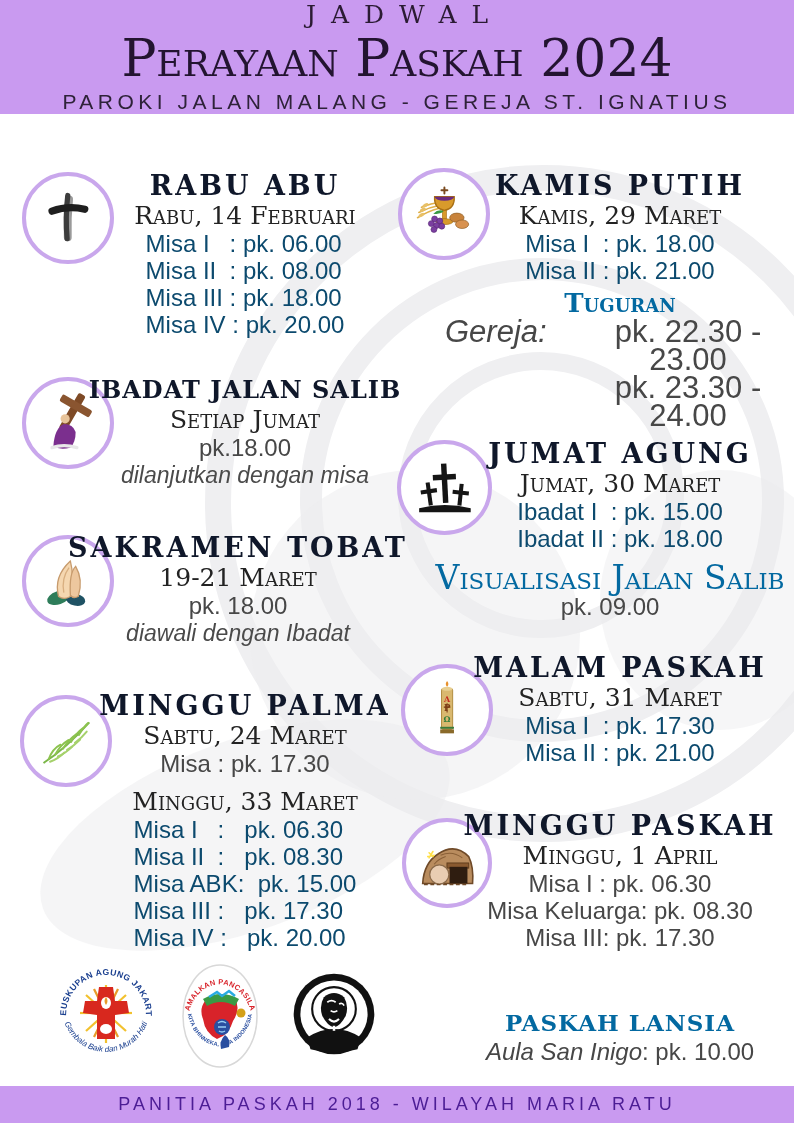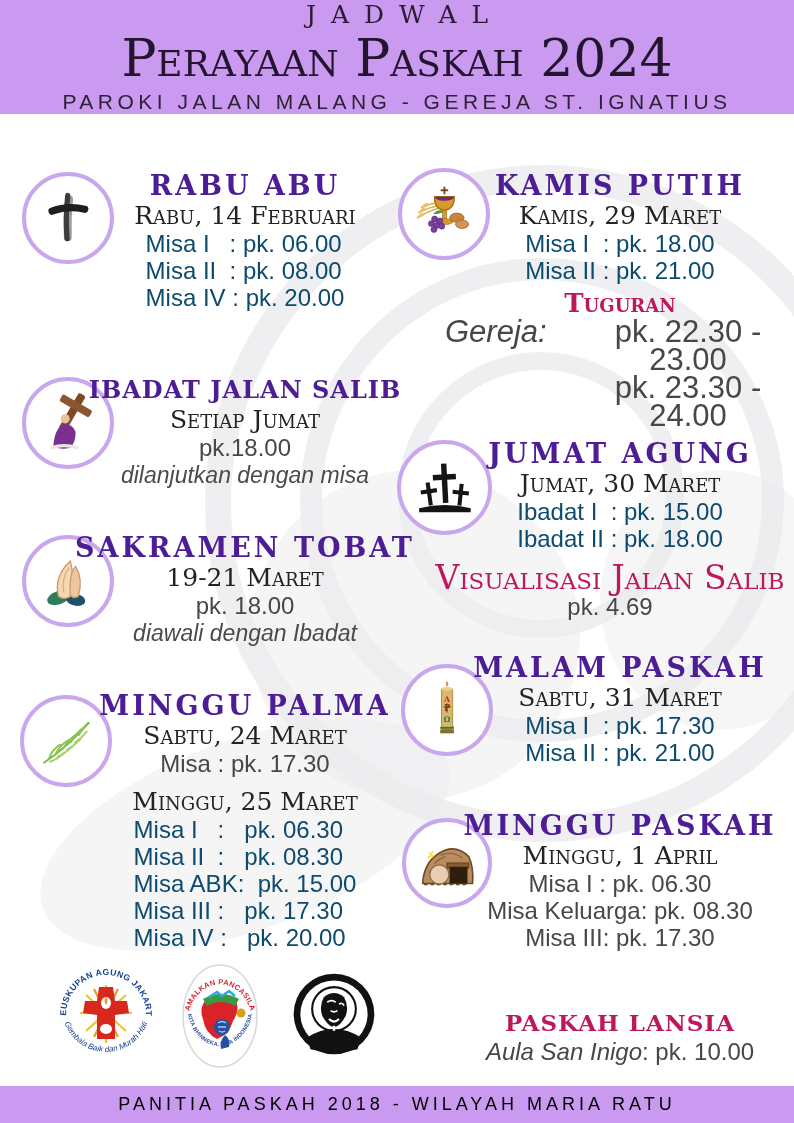--- a/index.html
+++ b/index.html
@@ -7,31 +7,31 @@
     width:794px;height:1123px;position:relative;overflow:hidden;background:#ffffff;
     font-family:"Liberation Sans",sans-serif;color:#454545;
   }
   
   .band{position:absolute;left:0;right:0;background:#c99af0;z-index:3;}
   .header{top:0;height:114px;display:flex;flex-direction:column;align-items:center;justify-content:center;}
   .kicker{font-family:"DejaVu Serif",serif;font-size:25px;font-weight:500;letter-spacing:15px;text-indent:15px;color:#2b1b33;line-height:30px;}
   .h-title{font-family:"DejaVu Serif",serif;font-variant:small-caps;font-size:52px;font-weight:500;color:#231430;line-height:56px;white-space:nowrap;}
   .h-sub{font-size:21px;letter-spacing:4.5px;color:#2e2239;line-height:26px;margin-top:3px;white-space:nowrap;}
   .footer{top:1086px;height:37px;display:flex;align-items:center;justify-content:center;
-    font-size:18px;letter-spacing:4px;color:#000000;white-space:nowrap;}
+    font-size:18px;letter-spacing:4px;color:#4c1d95;white-space:nowrap;}
   
   .wm{position:absolute;z-index:0;border-radius:50%;}
   .ring{border-style:solid;border-color:#efeff1;background:transparent;}
   .blob{background:#ececee;}
   
   .sec{position:absolute;text-align:center;z-index:2;}
-  .sec-title{font-family:"DejaVu Serif",serif;font-weight:700;font-size:27px;letter-spacing:3px;color:#4c1d95;line-height:31px;white-space:nowrap;}
+  .sec-title{font-family:"DejaVu Serif",serif;font-weight:700;font-size:27px;letter-spacing:3px;color:#0f172a;line-height:31px;white-space:nowrap;}
   .sec-title.tight{font-size:24px;letter-spacing:1px;}
   .sec-date{font-family:"DejaVu Serif",serif;font-variant:small-caps;font-weight:500;font-size:25px;color:#232323;line-height:29px;white-space:nowrap;}
-  .subhead{font-family:"DejaVu Serif",serif;font-variant:small-caps;font-weight:700;font-size:26px;color:#be185d;line-height:30px;white-space:nowrap;}
+  .subhead{font-family:"DejaVu Serif",serif;font-variant:small-caps;font-weight:700;font-size:26px;color:#0369a1;line-height:30px;white-space:nowrap;}
   .subhead.md{font-weight:400;font-size:33px;}
   .subhead.sm{font-size:23px;letter-spacing:1px;}
   .lines{display:inline-block;text-align:left;}
   .line{font-size:24px;line-height:27px;color:#0c4a6e;white-space:pre;}
   .cline{font-size:24px;line-height:27px;color:#474747;white-space:nowrap;}
   .note{font-style:italic;font-size:23px;color:#4a4a4a;line-height:28px;} .gap10{height:10px;}
   .tug-row{display:grid;grid-template-columns:92px auto;font-size:31px;line-height:28px;color:#474747;text-align:center;gap:44px;}
   .tug-label{font-style:italic;}
   .it{font-style:italic;}
   
@@ -181,44 +181,45 @@
     <path d="M22 34 l6 6 M28 32 l-6 10 M20 40 l10 -2" stroke="#ffe04a" stroke-width="2.5" stroke-linecap="round"></path>
   </svg>
 </div>
 
 <section class="sec" style="left:55px;top:170px;width:380px;">
   <div class="sec-title">RABU ABU</div>
   <div class="sec-date">Rabu, 14 Februari</div>
   <div class="lines">
     <div class="line">Misa I   : pk. 06.00</div>
     <div class="line">Misa II  : pk. 08.00</div>
+    <div class="line">Misa III : pk. 18.00</div>
     <div class="line">Misa IV : pk. 20.00</div>
   </div>
 </section>
 
 <section class="sec" style="left:55px;top:374px;width:380px;">
   <div class="sec-title tight">IBADAT JALAN SALIB</div>
   <div class="sec-date">Setiap Jumat</div>
   <div class="cline">pk.18.00</div>
   <div class="note">dilanjutkan dengan misa</div>
 </section>
 
-<section class="sec" style="left:55px;top:532px;width:380px;">
+<section class="sec" style="left:48px;top:532px;width:380px;">
   <div class="sec-title">SAKRAMEN TOBAT</div>
   <div class="sec-date">19-21 Maret</div>
   <div class="cline">pk. 18.00</div>
   <div class="note">diawali dengan Ibadat</div>
 </section>
 
 <section class="sec" style="left:55px;top:690px;width:380px;">
   <div class="sec-title">MINGGU PALMA</div>
   <div class="sec-date">Sabtu, 24 Maret</div>
   <div class="cline">Misa : pk. 17.30</div>
   <div class="gap10"></div>
-  <div class="sec-date">Minggu, 25 Maret</div>
+  <div class="sec-date">Minggu, 33 Maret</div>
   <div class="lines">
     <div class="line">Misa I   :   pk. 06.30</div>
     <div class="line">Misa II  :   pk. 08.30</div>
     <div class="line">Misa ABK:  pk. 15.00</div>
     <div class="line">Misa III :   pk. 17.30</div>
     <div class="line">Misa IV :   pk. 20.00</div>
   </div>
 </section>
 
 <section class="sec" style="left:445px;top:170px;width:350px;">
@@ -251,21 +252,21 @@
   <div class="sec-title">JUMAT AGUNG</div>
   <div class="sec-date">Jumat, 30 Maret</div>
   <div class="lines">
     <div class="line">Ibadat I  : pk. 15.00</div>
     <div class="line">Ibadat II : pk. 18.00</div>
   </div>
 </section>
 
 <section class="sec" style="left:425px;top:563px;width:370px;">
   <div class="subhead md">Visualisasi Jalan Salib</div>
-  <div class="cline">pk. 4.69</div>
+  <div class="cline">pk. 09.00</div>
 </section>
 
 <section class="sec" style="left:445px;top:652px;width:350px;">
   <div class="sec-title">MALAM PASKAH</div>
   <div class="sec-date">Sabtu, 31 Maret</div>
   <div class="lines">
     <div class="line">Misa I  : pk. 17.30</div>
     <div class="line">Misa II : pk. 21.00</div>
   </div>
 </section>

